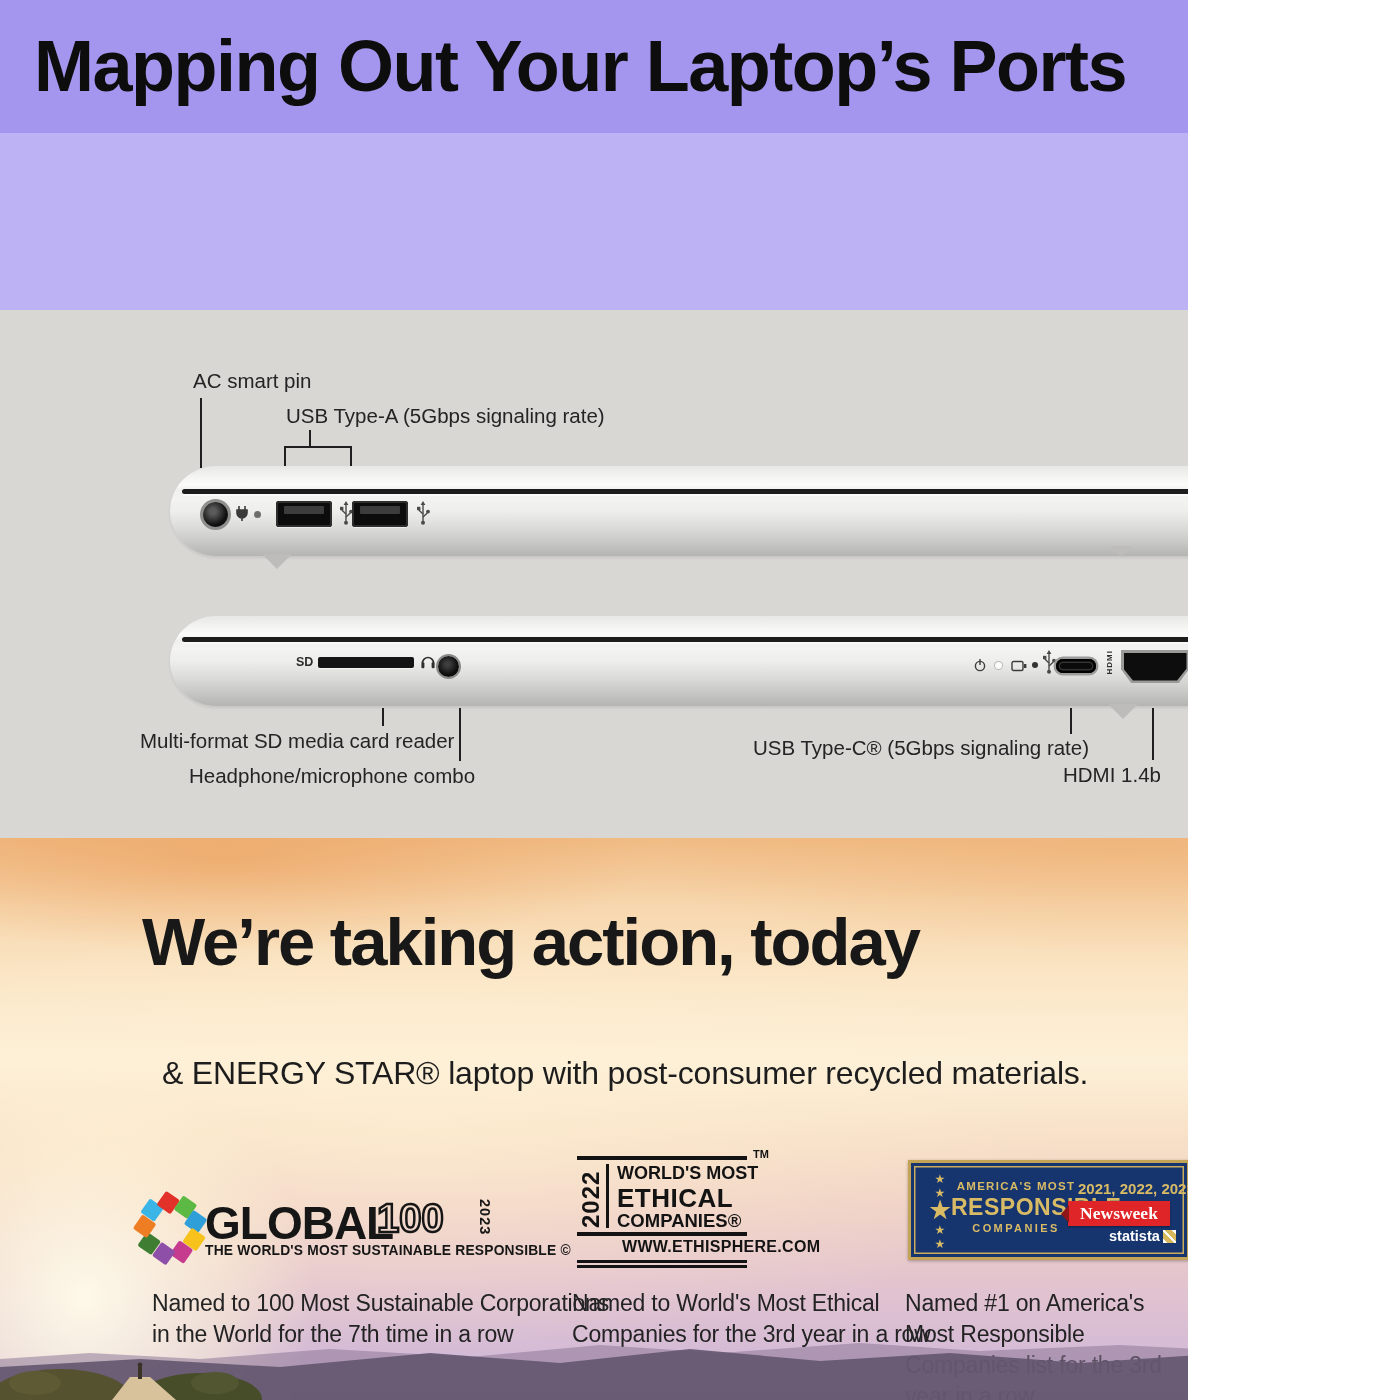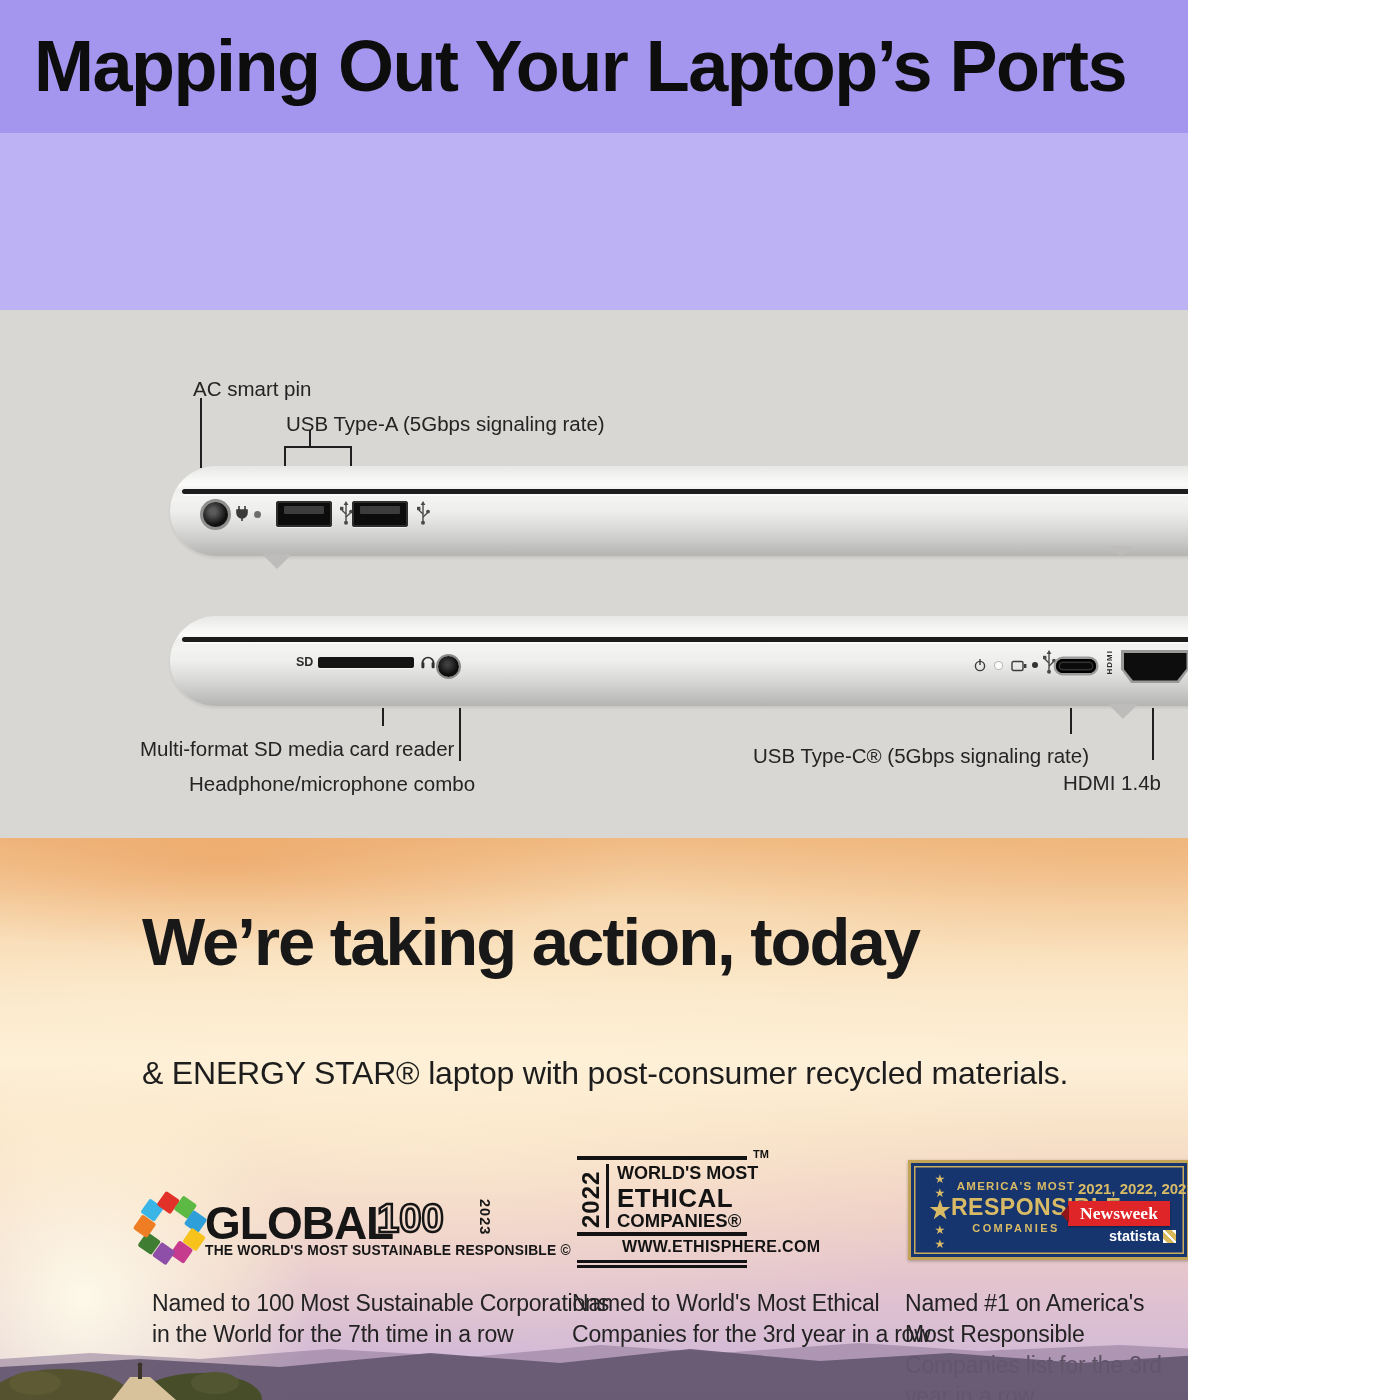--- a/index.html
+++ b/index.html
@@ -12,21 +12,21 @@
   .band-title h1{margin:0;padding:20px 0 0 34px;font-size:72px;font-weight:600;
                  letter-spacing:-1.5px;color:#0d0d0d;line-height:1.3;}
   .band-sub{left:0;top:133px;width:1400px;height:177px;background:#bcb2f4;}
   .band-sub .l{position:absolute;left:21px;font-size:41px;font-weight:500;color:#141414;letter-spacing:-0.3px;}
   .band-sub .l1{top:36px;}
   .band-sub .l2{top:94px;}
 
   
   .sec-gray{left:0;top:310px;width:1400px;height:528px;background:#d8d7d4;}
 
-  .lbl{position:absolute;font-size:20.5px;font-weight:500;color:#242424;letter-spacing:0;white-space:nowrap;margin-top:8px;}
+  .lbl{position:absolute;font-size:20.5px;font-weight:500;color:#242424;letter-spacing:0;white-space:nowrap;}
   .line{position:absolute;width:2px;background:#1f1f1f;}
   .hline{position:absolute;height:2px;background:#1f1f1f;}
 
   .laptop{position:absolute;border-radius:46px/45px;
      background:linear-gradient(180deg,#e7e7e6 0%,#f6f6f5 14%,#fbfbfa 21%,#efefee 27%,
                 #f3f3f2 36%,#eeeeed 50%,#dededd 66%,#cacac9 83%,#b4b4b3 100%);
      box-shadow:0 2px 3px rgba(0,0,0,0.08);}
   .groove{position:absolute;background:#1d1d1d;border-radius:3px;height:5px;
      box-shadow:0 2px 1px rgba(255,255,255,0.65);}
   .foot{position:absolute;width:0;height:0;border-left:15px solid transparent;
@@ -63,21 +63,21 @@
      background:
        radial-gradient(circle 320px at 6% 82%,rgba(255,252,234,0.95),rgba(255,245,215,0.5) 45%,transparent 72%),
        radial-gradient(ellipse 620px 130px at 16% 4%,rgba(234,152,82,0.50),transparent 70%),
        radial-gradient(ellipse 720px 150px at 80% 2%,rgba(238,173,112,0.45),transparent 70%),
        radial-gradient(ellipse 900px 300px at 30% 52%,rgba(255,241,212,0.55),transparent 72%),
        linear-gradient(180deg,#f0bb84 0%,#f7d7ae 12%,#fbe7c8 26%,#fdf0d8 40%,#f8e2c8 52%,
                        #efd0c6 66%,#e2c3cf 80%,#d4bbd6 92%,#c9b3d3 100%);}
   .headline{position:absolute;left:142px;top:903px;font-size:67px;font-weight:600;
      letter-spacing:-2px;color:#181818;}
   .bodytxt{position:absolute;left:142px;font-size:32px;font-weight:500;color:#1d1d1d;letter-spacing:-0.2px;}
-  .b1{top:1010px;}.b2{top:1055px;}
+  .b1{top:1010px;}.b2{top:1055px;margin-left:20px;}
 
   
   .g-ring{position:absolute;left:137px;top:1195px;width:66px;height:66px;}
   .g-tile{position:absolute;left:50%;top:50%;width:17px;height:17px;margin:-8.5px 0 0 -8.5px;border-radius:2px;}
   .g-tile:nth-child(1){transform:rotate(-135deg) translate(26px) rotate(170deg);background:#3ab5e6;}
   .g-tile:nth-child(2){transform:rotate(-95deg) translate(26px) rotate(130deg);background:#e23128;}
   .g-tile:nth-child(3){transform:rotate(-55deg) translate(26px) rotate(90deg);background:#5cb944;}
   .g-tile:nth-child(4){transform:rotate(-15deg) translate(26px) rotate(50deg);background:#2e9fd9;}
   .g-tile:nth-child(5){transform:rotate(25deg) translate(26px) rotate(10deg);background:#f6c21b;}
   .g-tile:nth-child(6){transform:rotate(65deg) translate(26px) rotate(-30deg);background:#c73b8f;}

